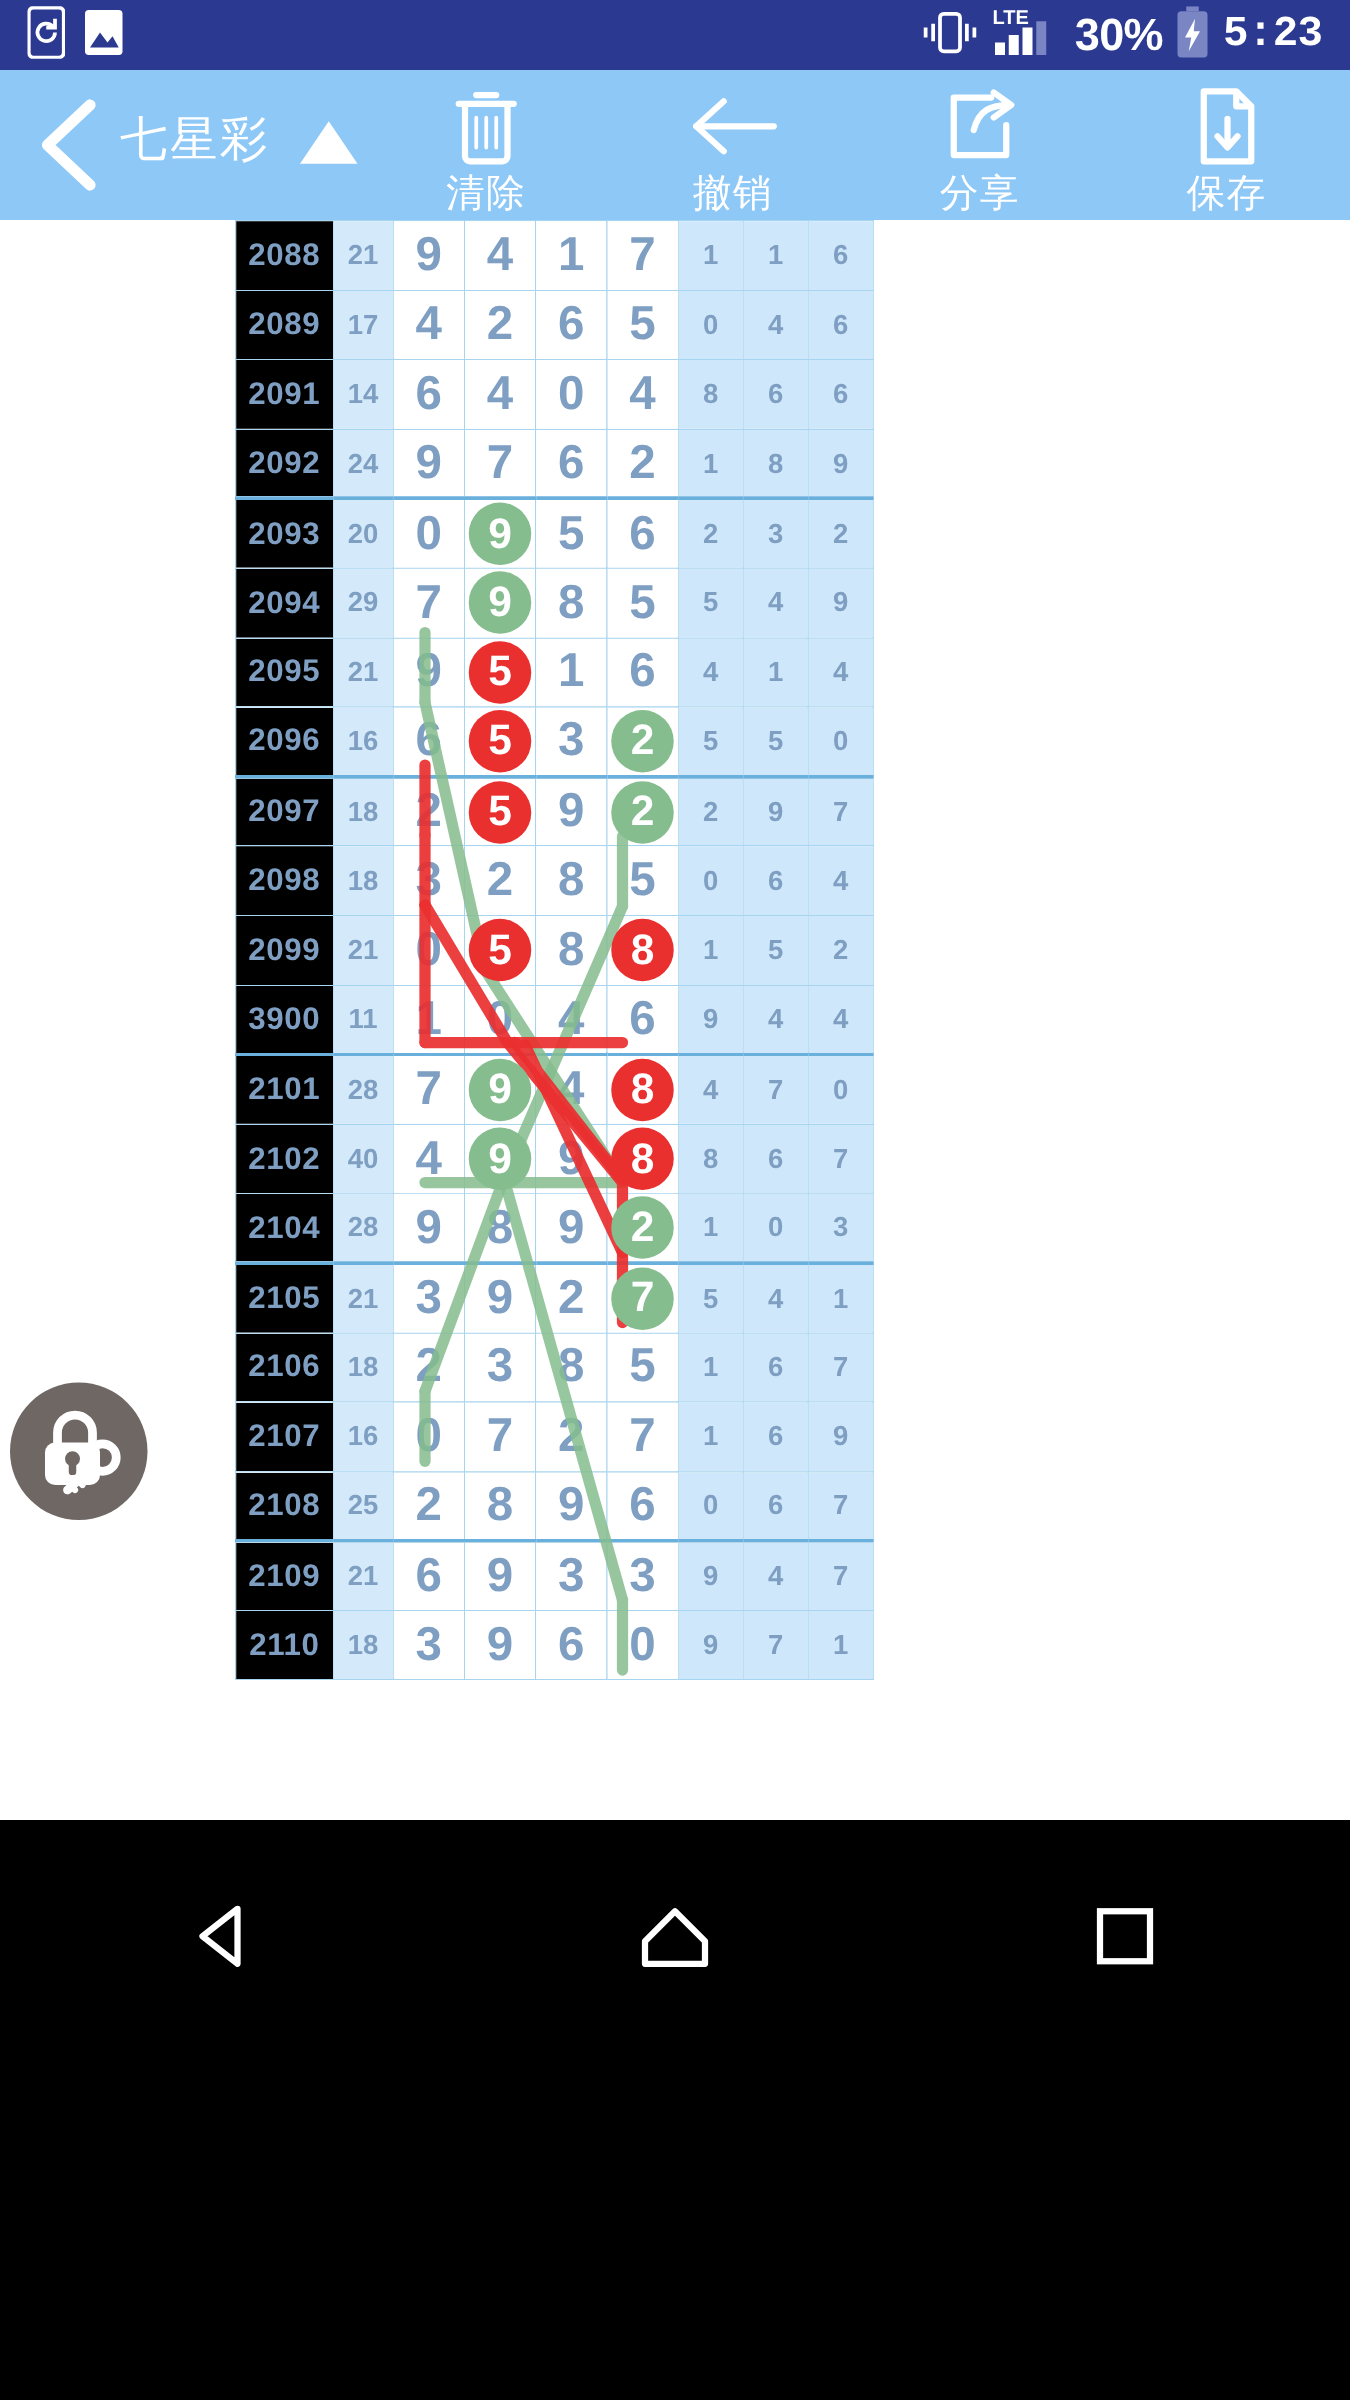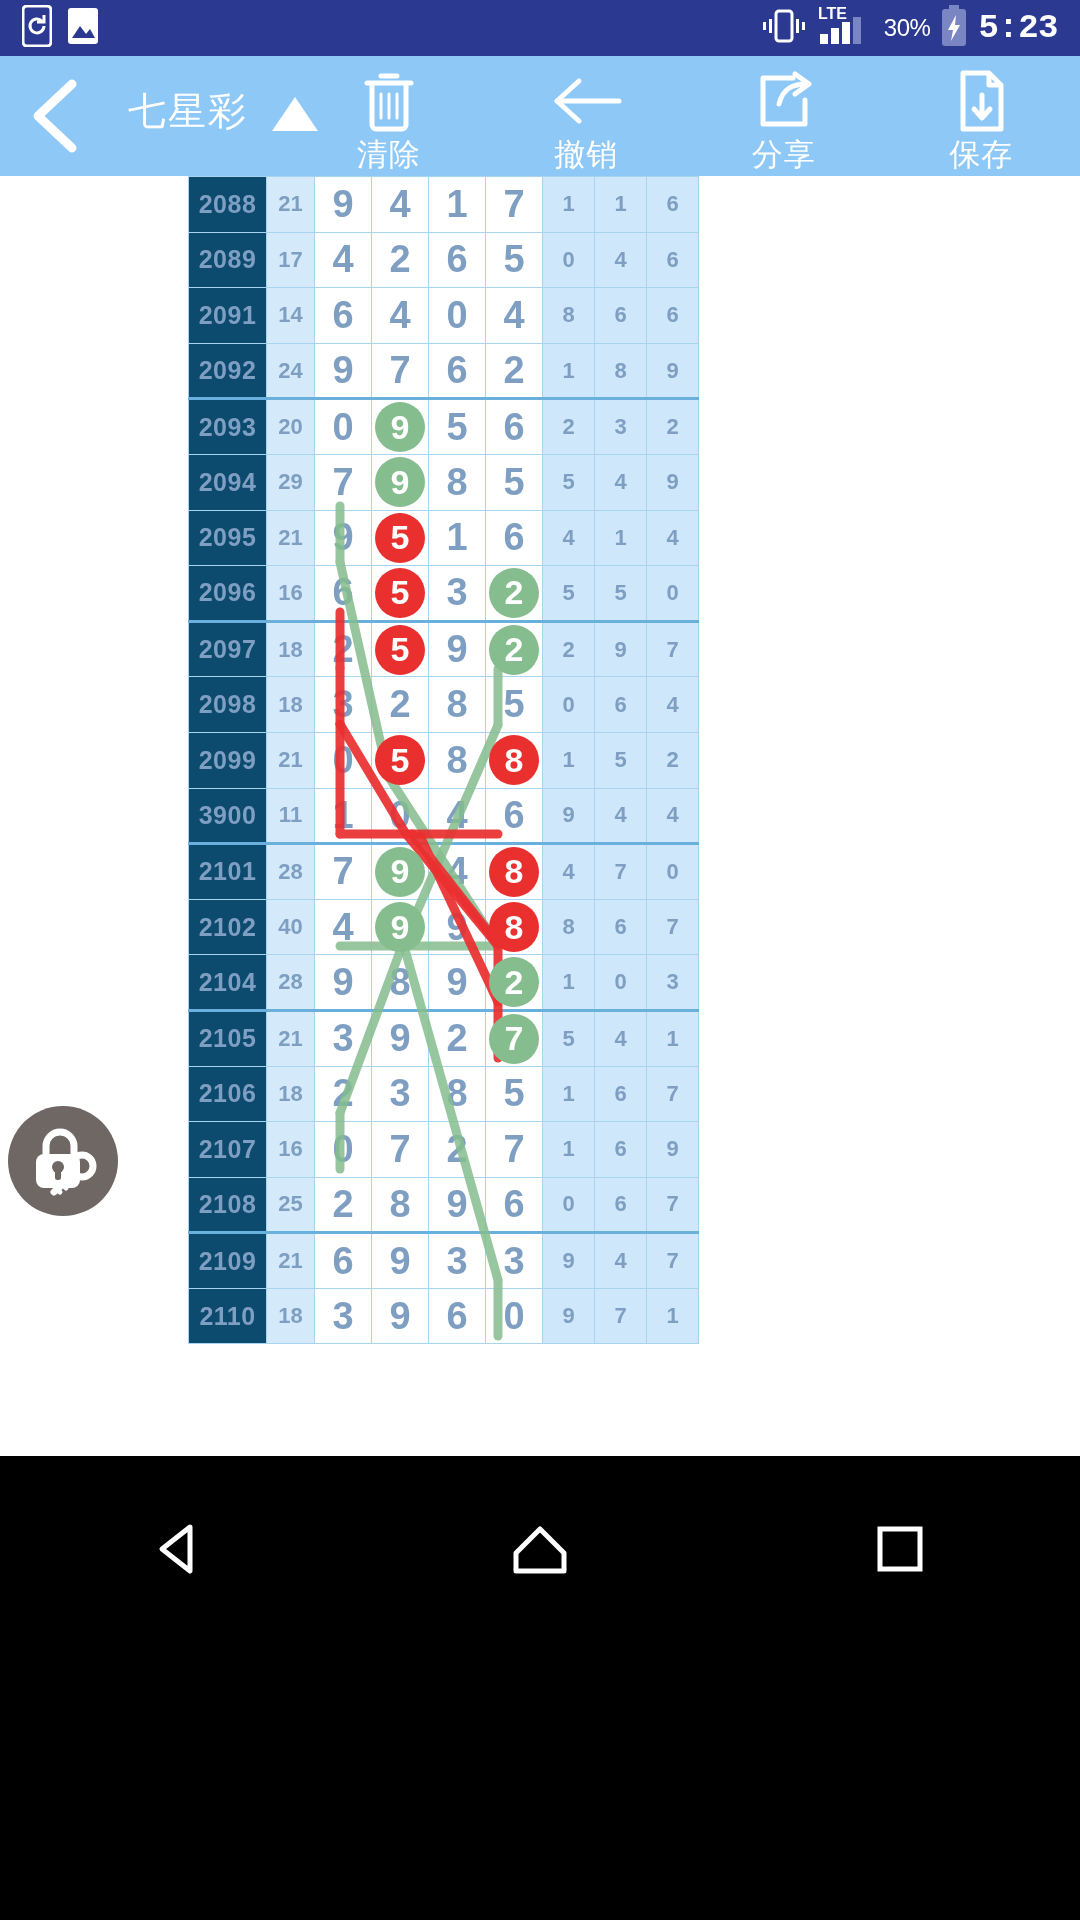--- a/index.html
+++ b/index.html
@@ -15,36 +15,36 @@
   .statusbar {
     position: absolute; top: 0; left: 0; width: 1080px; height: 56px;
     background: #2b3990;
     display: flex; align-items: center;
     color: #ffffff;
   }
   .sb-left { display: flex; align-items: center; gap: 14px; padding-left: 22px; }
   .sb-right { margin-left: auto; display: flex; align-items: center; gap: 10px; padding-right: 22px; }
   .sb-icon { display: block; }
   .sb-text {
-    font-size: 24px; font-weight: normal; letter-spacing: -0.5px;
+    font-size: 36px; font-weight: bold; letter-spacing: -0.5px;
     color: #ffffff; line-height: 1;
   }
   .sb-time { font-size: 34px; font-weight: bold; font-family: Liberation Mono, monospace; }
 
   
   .toolbar {
     position: absolute; top: 56px; left: 0; width: 1080px; height: 120px;
     background: #8dc8f7;
   }
   .tb-back {
     position: absolute; left: 20px; top: 20px;
     width: 70px; height: 80px;
   }
   .tb-title {
-    position: absolute; left: 128px; top: 30px;
+    position: absolute; left: 96px; top: 30px;
     display: flex; align-items: center; gap: 24px;
   }
   .tb-title-text {
     font-size: 38px; color: #ffffff; letter-spacing: 2px;
     font-family: "DejaVu Sans", sans-serif;
   }
   .tb-caret {
     width: 0; height: 0;
     border-left: 23px solid transparent;
     border-right: 23px solid transparent;
@@ -87,21 +87,21 @@
     color: #7e9ec2; font-weight: bold;
     position: relative;
   }
   
   col.c-issue  { width: 78px; }
   col.c-sum    { width: 48px; }
   col.c-big    { width: 57px; }
   col.c-small  { width: 52px; }
 
   td.issue {
-    background: #0c4a6e; color: #ffffff;
+    background: #000000; color: #ffffff;
     font-size: 25px; letter-spacing: 0.5px;
     border-left: 2px solid #6ab0dd;
   }
   td.sum {
     background: #d4eafa; color: #7e9ec2; font-size: 22px;
   }
   td.num {
     background: #ffffff; color: #8aa6c4; font-size: 38px;
   }
   td.tail {

